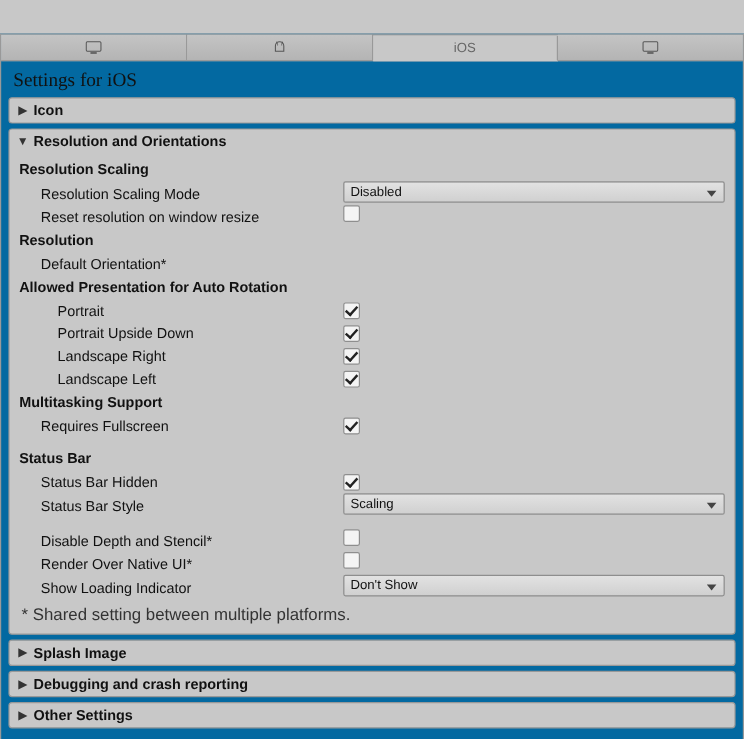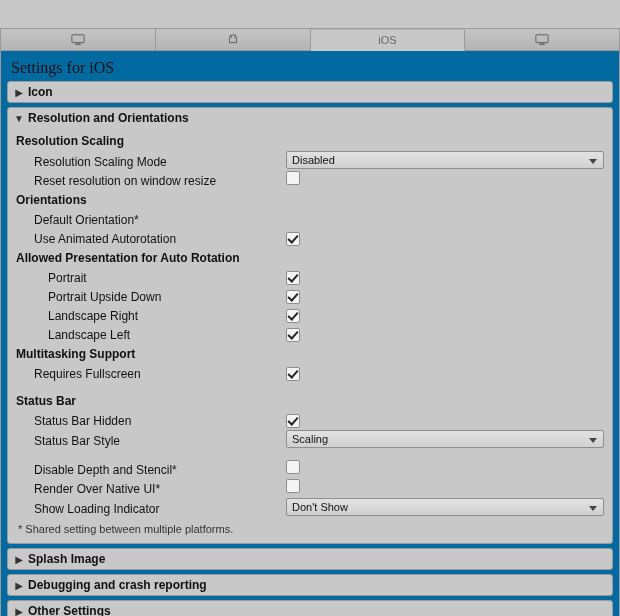--- a/index.html
+++ b/index.html
@@ -19,21 +19,21 @@
   .panel-title { font-weight: bold; }
   .sec-label { font-weight: bold; padding: 4px 0 2px 0; }
   .row { display: flex; align-items: flex-end; min-height: 19px; padding: 1px 0; }
   .row .lbl { width: 270px; padding-left: 18px; }
   .row .lbl.l2 { padding-left: 32px; }
   .row .ctrl { flex: 1; }
   .dropdown { position: relative; width: 100%; height: 18px; background: linear-gradient(#e2e2e2,#d0d0d0); border: 1px solid #8e8e8e; border-radius: 2px; display: flex; align-items: center; padding: 0 18px 0 5px; cursor: pointer; font-size: 11px; color:#111; }
   .dropdown::after { content: ""; position: absolute; right: 6px; top: 7px; border-left: 4px solid transparent; border-right: 4px solid transparent; border-top: 5px solid #444; }
   .chk { width: 14px; height: 14px; background: #f4f4f4; border: 1px solid #8e8e8e; border-radius: 2px; display:inline-flex; align-items:center; justify-content:center; cursor:pointer; }
   .chk.checked::after { content: ""; width: 8px; height: 4px; border-left: 2px solid #222; border-bottom: 2px solid #222; transform: rotate(-48deg); position: relative; top:-1px; }
-  .footnote { font-size: 11px; color:#333; padding: 6px 0 2px 2px; }
+  .footnote { font-size: 14px; color:#333; padding: 6px 0 2px 2px; }
 </style>
 </head>
 <body>
 
 <div class="outer">
 
   <div class="tabs">
     <div class="tab">
       <svg viewBox="0 0 16 16">
           <rect x="1" y="2" width="14" height="9" rx="1" fill="none" stroke="#555"></rect>
@@ -82,27 +82,23 @@
               <div class="dropdown">
                 <span>Disabled</span>
               </div>
             </div>
         </div>
         <div class="row">
           <div class="lbl">Reset resolution on window resize</div>
           <div class="ctrl"><span class="chk"></span></div>
         </div>
 
-        <div class="sec-label" style="padding-left:0;">Orientations</div>
+        <div class="sec-label" style="padding-left:0;">Resolution</div>
         <div class="row">
           <div class="lbl">Default Orientation*</div>
-        </div>
-        <div class="row">
-          <div class="lbl">Use Animated Autorotation</div>
-          <div class="ctrl"><span class="chk checked"></span></div>
         </div>
 
         <div class="sec-label">Allowed Presentation for Auto Rotation</div>
         <div class="row">
             <div class="lbl l2">Portrait</div>
             <div class="ctrl"><span class="chk checked"></span></div>
           </div>
         <div class="row">
             <div class="lbl l2">Portrait Upside Down</div>
             <div class="ctrl"><span class="chk checked"></span></div>

